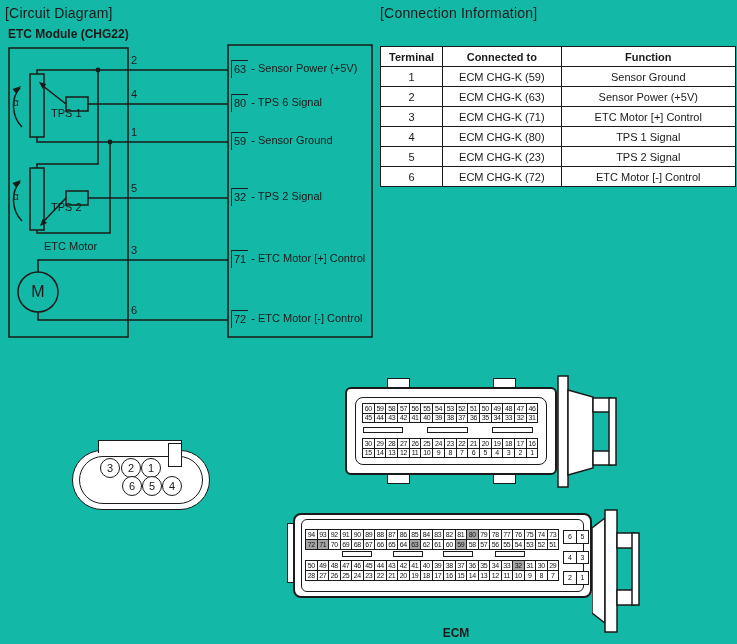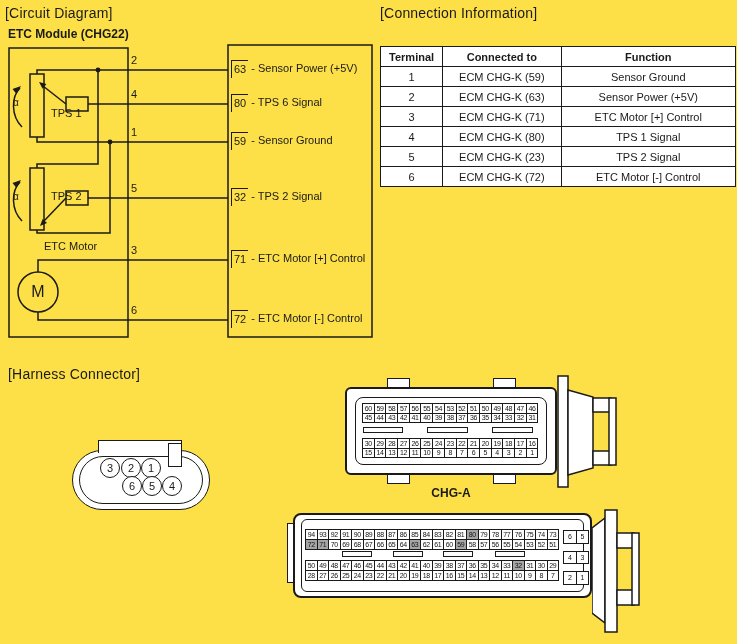--- a/index.html
+++ b/index.html
@@ -1,18 +1,18 @@
 <!DOCTYPE html>
 <html><head>
 <meta charset="utf-8">
 <style>
   *{margin:0;padding:0;box-sizing:border-box}
   html,body{background:#fff}
   body{font-family:"Liberation Sans","DejaVu Sans",sans-serif;color:#1a1a1a}
-  #page{position:relative;width:737px;height:644px;background:#fde047;overflow:hidden}
+  #page{position:relative;width:737px;height:644px;background:#14b8a6;overflow:hidden}
   .abs{position:absolute}
   .sec-title{font-size:14px;letter-spacing:0.2px}
   .box-title{font-size:12px;font-weight:bold}
   .lbl{font-size:11px}
   .alpha{font-size:10px}
   .wire-num{font-size:11px}
   .ecm-pin{font-size:11px;white-space:nowrap;display:flex;align-items:flex-start}
   .pin-num{display:inline-block;border-top:1.5px solid #1a1a1a;border-left:1.5px solid #1a1a1a;padding:2px 2px 3px 2px}
   .pin-desc{padding-top:2px;margin-left:3px}
   table.conn{border-collapse:collapse;width:356px;font-size:11px;background:#fff}
@@ -71,21 +71,21 @@
       <polygon points="39,82 46.4,84.1 42.6,88.7"></polygon>
       <polygon points="40,226 42.6,218.9 47,222.9"></polygon>
       <polygon points="21,86 16.5,94 12.5,89"></polygon>
       <polygon points="21,180 16.5,188 12.5,183"></polygon>
     </g>
   </svg>
 
   <div class="abs alpha" style="left:13px;top:97px">α</div>
   <div class="abs alpha" style="left:13px;top:191px">α</div>
   <div class="abs lbl" style="left:51px;top:107px">TPS 1</div>
-  <div class="abs lbl" style="left:51px;top:190px">TPS 2</div>
+  <div class="abs lbl" style="left:51px;top:201px">TPS 2</div>
   <div class="abs lbl" style="left:44px;top:240px">ETC Motor</div>
   <div class="abs center" style="left:27px;top:283px;width:22px;font-size:16px">M</div>
 
   <div class="abs wire-num" style="left:131px;top:54px">2</div>
   <div class="abs wire-num" style="left:131px;top:88px">4</div>
   <div class="abs wire-num" style="left:131px;top:126px">1</div>
   <div class="abs wire-num" style="left:131px;top:182px">5</div>
   <div class="abs wire-num" style="left:131px;top:244px">3</div>
   <div class="abs wire-num" style="left:131px;top:304px">6</div>
 
@@ -150,21 +150,20 @@
           <td class="c2">TPS 2 Signal</td>
         </tr>
         <tr>
           <td class="c0">6</td>
           <td class="c1">ECM CHG-K (72)</td>
           <td class="c2">ETC Motor [-] Control</td>
         </tr>
       </tbody>
   </table>
 
-  <div class="abs sec-title" style="left:8px;top:366px">[Harness Connector]</div>
 
   <div class="abs" style="left:70px;top:437px;width:150px;height:115px">
     <div class="abs outline" style="left:2px;top:13px;width:138px;height:60px;border-radius:30px"></div>
     <div class="abs outline" style="left:28px;top:3px;width:84px;height:13px;border-bottom:none"></div>
     <div class="abs outline" style="left:9px;top:19px;width:124px;height:48px;border-radius:24px;border-width:1.2px"></div>
     <div class="abs outline" style="left:98px;top:6px;width:14px;height:24px"></div>
     <div id="chg22-pins">
         <div class="circle-pin" style="left: 30px; top: 21px;">3</div>
         <div class="circle-pin" style="left: 51px; top: 21px;">2</div>
         <div class="circle-pin" style="left: 71px; top: 21px;">1</div>
@@ -258,21 +257,20 @@
       </div>
     <svg class="abs" style="left:217px;top:2px" width="62" height="115" viewBox="0 0 62 115">
       <g fill="#fff" stroke="#1a1a1a" stroke-width="1.5">
         <rect x="1" y="1" width="10" height="111"></rect>
         <polygon points="11,15 36,22 36,93 11,100"></polygon>
         <rect x="36" y="23" width="18" height="14"></rect>
         <rect x="36" y="76" width="18" height="14"></rect>
         <rect x="52" y="23" width="7" height="67"></rect>
       </g>
     </svg>
-    <div class="abs box-title center" style="left:5px;top:113px;width:212px">CHG-A</div>
   </div>
 
   <div class="abs" style="left:283px;top:505px;width:420px;height:139px">
     <div class="abs outline" style="left:4px;top:18px;width:8px;height:60px"></div>
     <div class="abs outline2" style="left:10px;top:8px;width:299px;height:85px;border-radius:8px"></div>
     <div class="abs outline" style="left:18px;top:14px;width:283px;height:73px;border-radius:6px"></div>
     <div class="abs" style="left:22px;top:24px" id="chgk-top">
         <div class="pin-row">
           <div class="pin-cell" style="width: 12.5px; height: 11px;">94</div>
           <div class="pin-cell" style="width: 12.5px; height: 11px;">93</div>
@@ -392,15 +390,16 @@
       </div>
     <svg class="abs" style="left:309px;top:3px" width="58" height="126" viewBox="0 0 58 126">
       <g fill="#fff" stroke="#1a1a1a" stroke-width="1.5">
         <polygon points="0,20 13,10 13,115 0,105"></polygon>
         <rect x="13" y="2" width="12" height="122"></rect>
         <rect x="25" y="25" width="17" height="15"></rect>
         <rect x="25" y="82" width="17" height="15"></rect>
         <rect x="40" y="25" width="7" height="72"></rect>
       </g>
     </svg>
+    <div class="abs box-title center" style="left:23px;top:121px;width:300px">ECM</div>
   </div>
 
 </div>
 
 </body></html>

